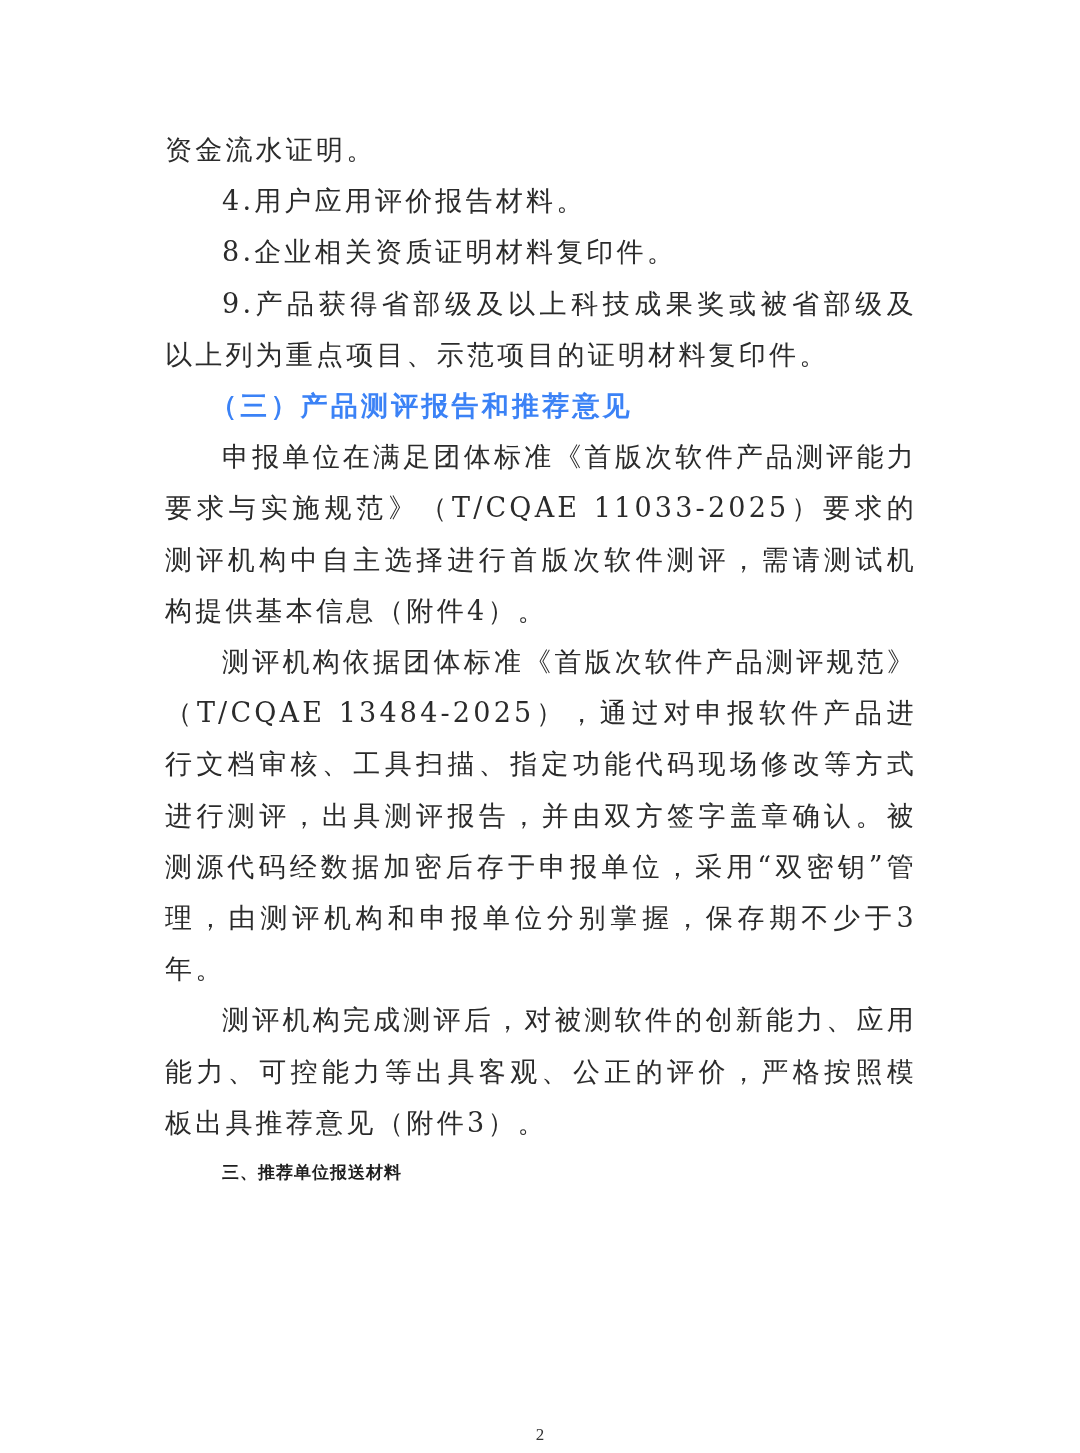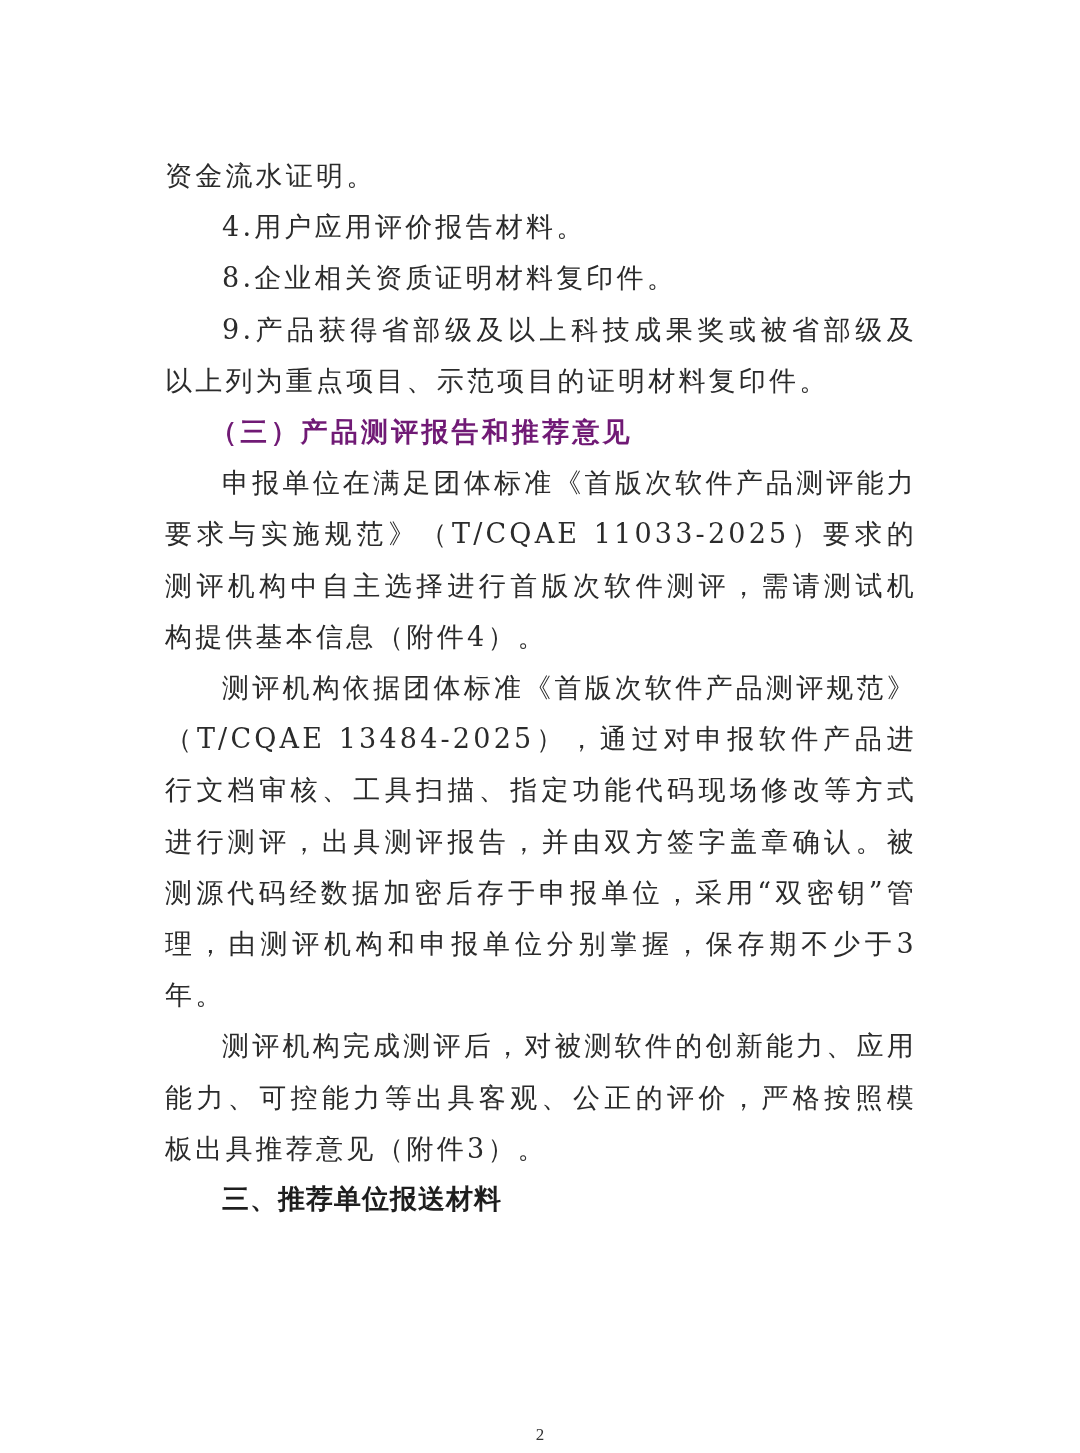--- a/index.html
+++ b/index.html
@@ -11,45 +11,45 @@
       width: 1080px;
       height: 1453px;
       position: relative;
       overflow: hidden;
       color: #2b2b2b;
       font-family: "DejaVu Serif", "Liberation Serif", serif;
     }
     .page {
       position: absolute;
       left: 165px;
-      top: 150px;
+      top: 124px;
       width: 752px;
     }
     .p {
       font-size: 27px;
       line-height: 51.2px;
       letter-spacing: 3.2px;
       text-align: justify;
       text-align-last: left;
       margin: 0;
       word-break: break-all;
     }
     .indent { text-indent: 57px; }
     .subhead {
       font-size: 27px;
       line-height: 51.2px;
       letter-spacing: 3.2px;
       margin: 0;
       text-indent: 45px;
       font-weight: bold;
-      color: #701a75;
+      color: #3b82f6;
     }
     .head {
-      font-family: Liberation Sans, sans-serif;
-      font-size: 27px;
+      font-family: Liberation Mono, monospace;
+      font-size: 17px;
       line-height: 51.2px;
       letter-spacing: 1px;
       margin: 0;
       text-indent: 57px;
       font-weight: bold;
       color: #1e1e1e;
     }
     .page-number {
       position: absolute;
       left: 0;

